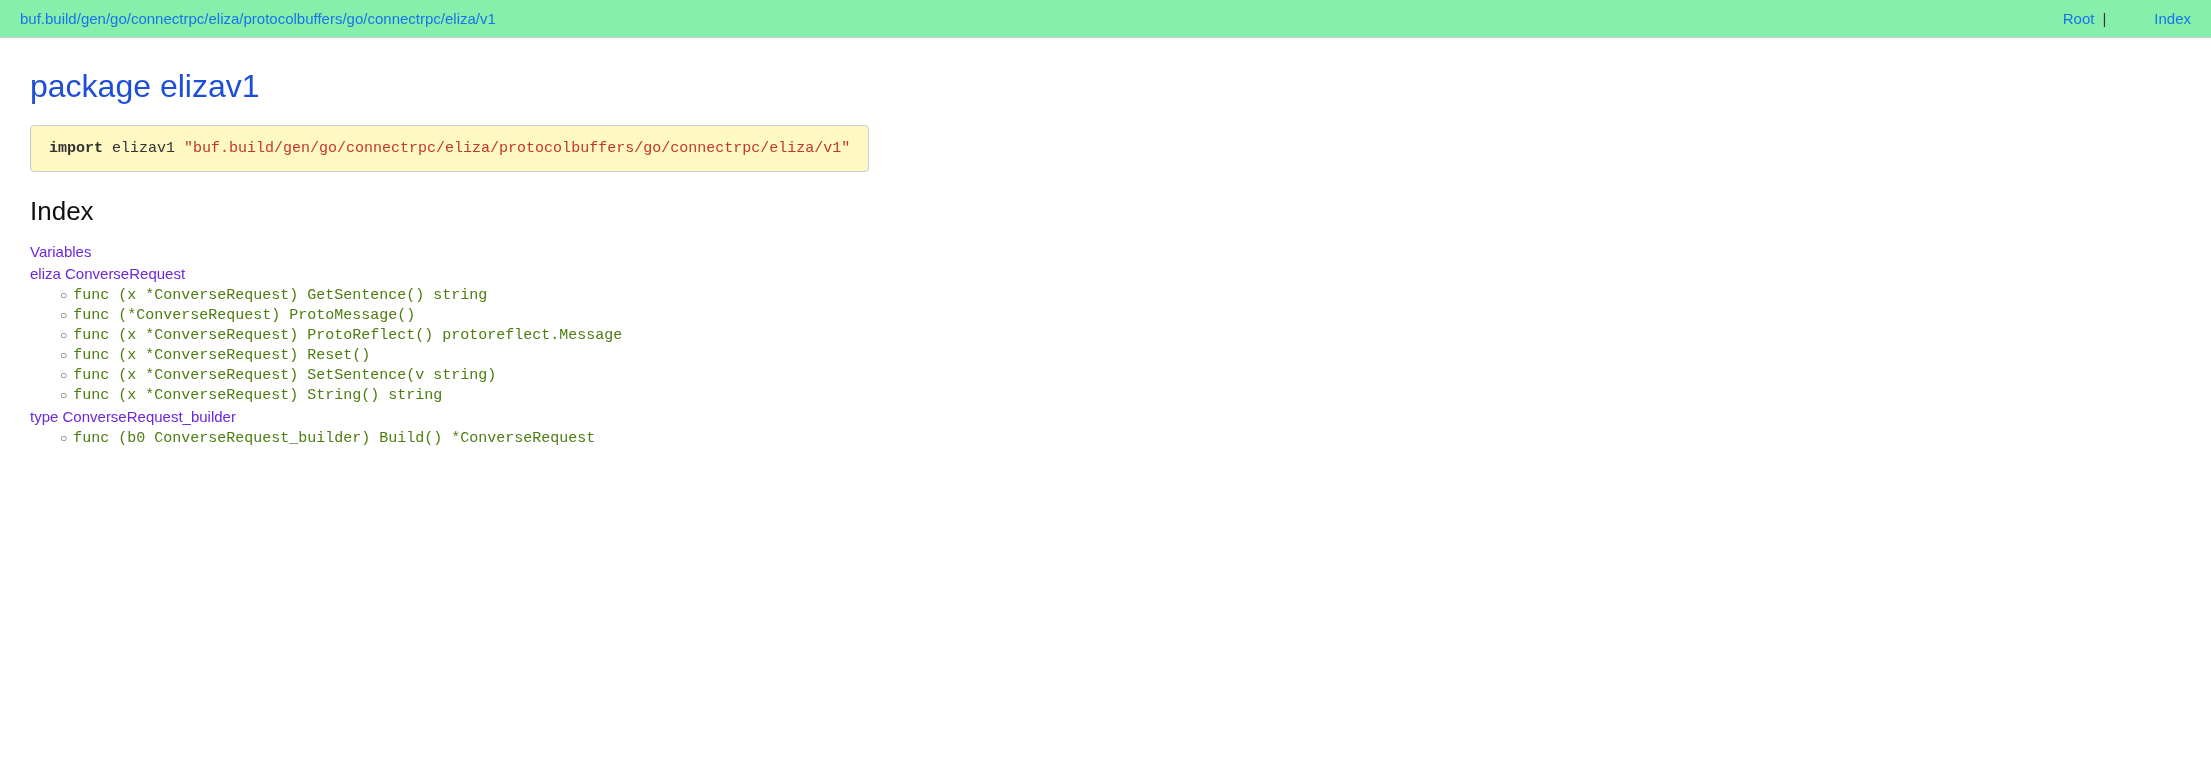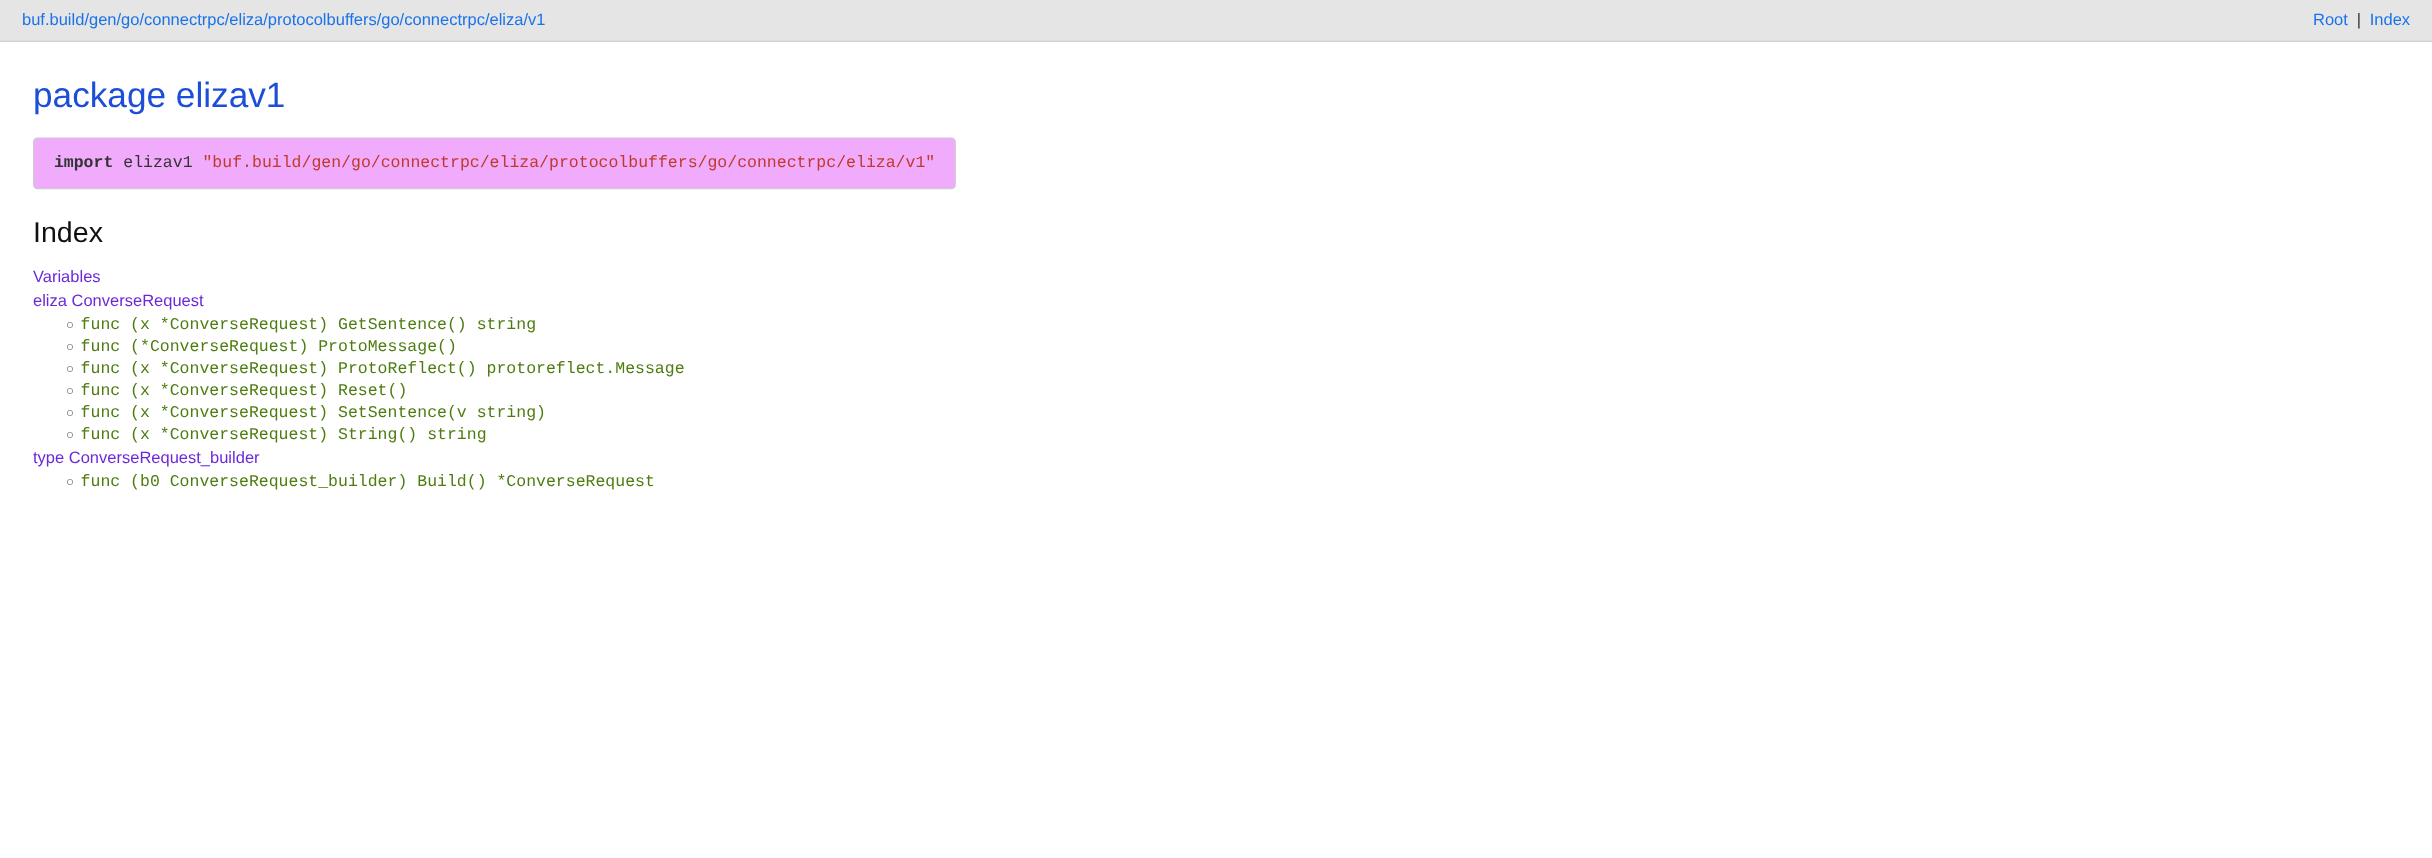--- a/index.html
+++ b/index.html
@@ -9,21 +9,21 @@
     }
 
     body {
       font-family: Arial, sans-serif;
       font-size: 16px;
       background-color: #ffffff;
       color: #333333;
     }
 
     .top-bar {
-      background-color: #e5e5e5;
+      background-color: #86efac;
       padding: 10px 20px;
       display: flex;
       justify-content: space-between;
       align-items: center;
       border-bottom: 1px solid #cccccc;
     }
 
     .breadcrumb-link {
       color: #1a73e8;
       text-decoration: none;
@@ -33,20 +33,21 @@
     .top-nav {
       display: flex;
       gap: 8px;
       align-items: center;
       font-size: 15px;
     }
 
     .top-nav a {
       color: #1a73e8;
       text-decoration: none;
+      margin-left: 40px;
     }
 
     .top-nav .separator {
       color: #333;
     }
 
     .main-content {
       padding: 20px 30px;
     }
 
@@ -54,21 +55,21 @@
       font-size: 32px;
       font-weight: normal;
       color: #1d4ed8;
       margin-bottom: 20px;
       margin-top: 10px;
     }
 
     .import-box {
       border: 1px solid #cccccc;
       border-radius: 4px;
-      background-color: #f0abfc;
+      background-color: #fef9c3;
       padding: 14px 18px;
       font-family: 'Courier New', Courier, monospace;
       font-size: 15px;
       margin-bottom: 24px;
       display: inline-block;
       min-width: 600px;
     }
 
     .import-keyword {
       font-weight: bold;

